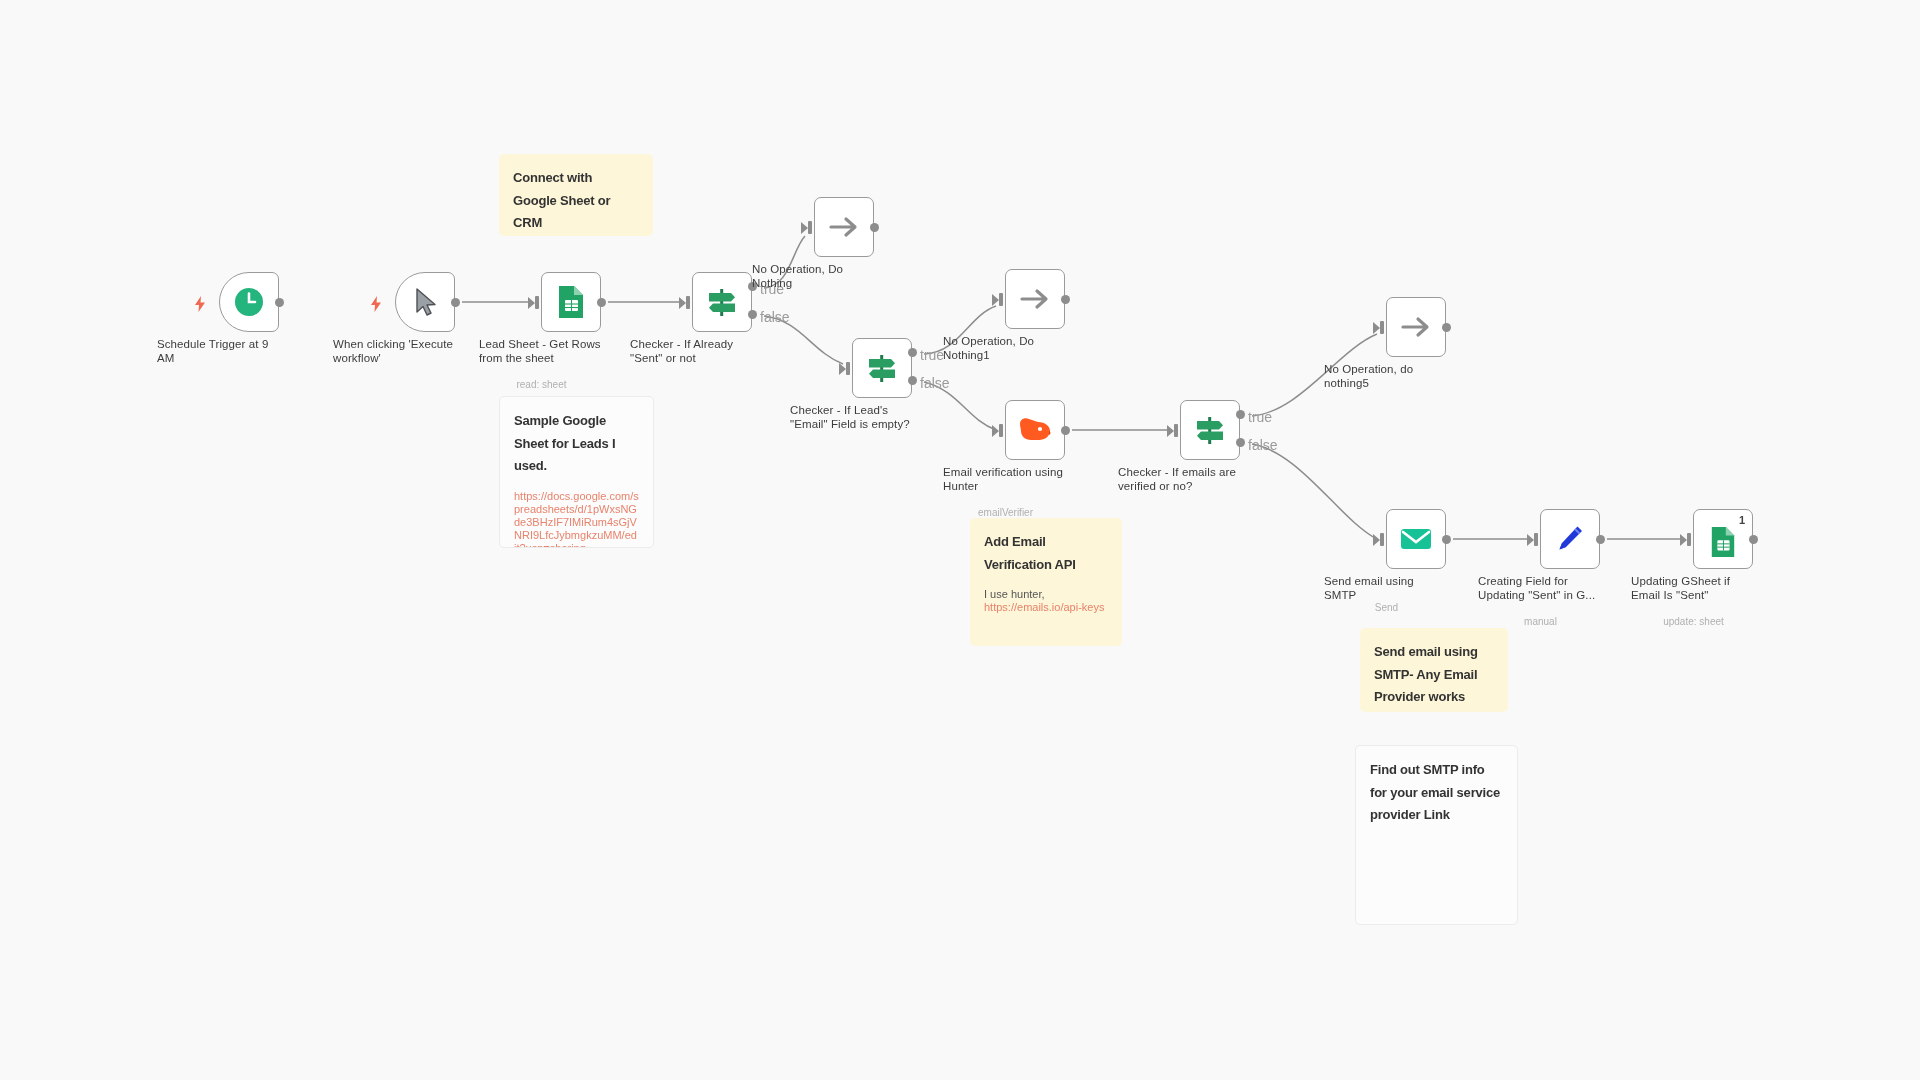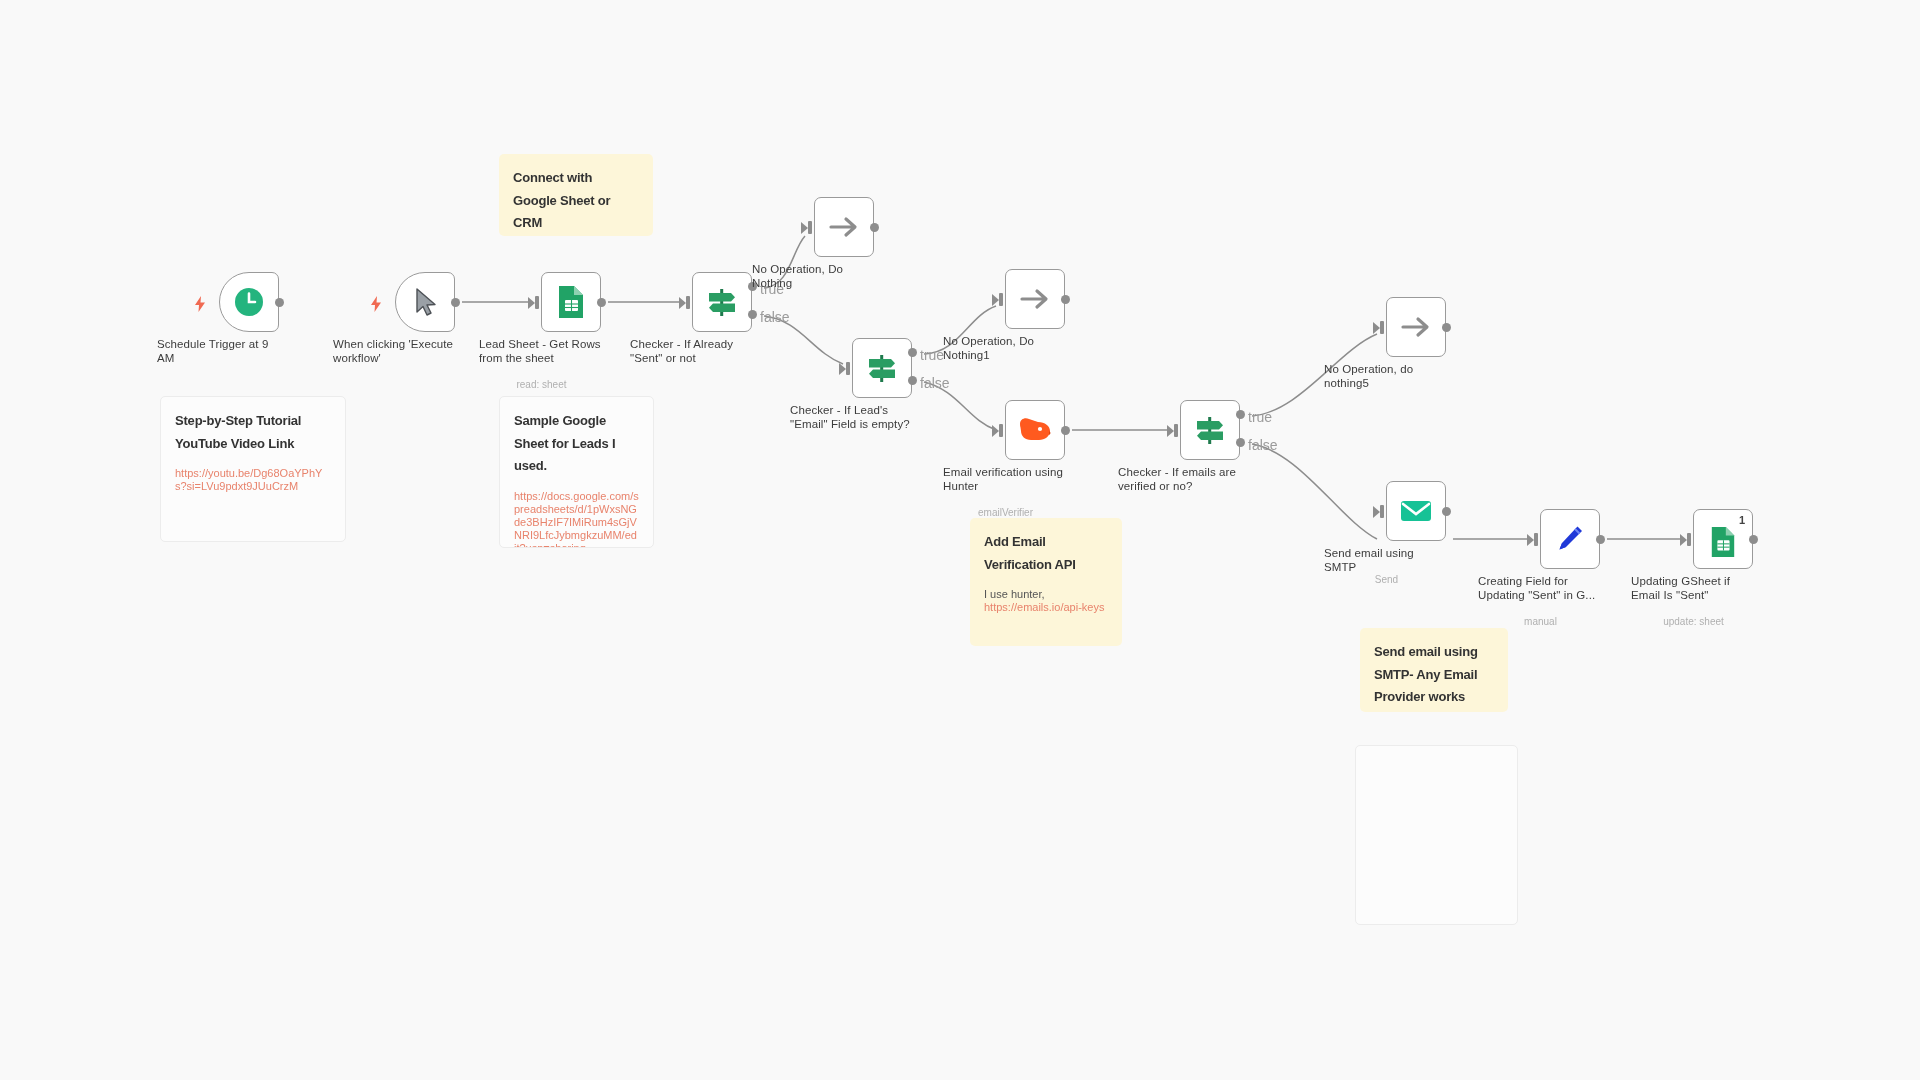--- a/index.html
+++ b/index.html
@@ -274,21 +274,21 @@
     <div class="port-in" style="left:-6px; top:24px;"></div>
     <div class="node-box">
       <svg width="32" height="24" viewBox="0 0 32 24">
         <path d="M3,12 H26 M18,4 L27,12 L18,20" stroke="#8d8d8d" stroke-width="3.2" fill="none" stroke-linecap="round" stroke-linejoin="round"></path>
       </svg>
     </div>
     <div class="port-out" style="left:56px; top:26px;"></div>
     <div class="node-label">No Operation, do nothing5</div>
   </div>
 
-  <div class="node" style="left:1386px; top:481px;">
+  <div class="node" style="left:1386px; top:509px;">
     <div class="port-in" style="left:-6px; top:24px;"></div>
     <div class="node-box">
       <svg width="32" height="24" viewBox="0 0 32 24">
         <rect x="1" y="2" width="30" height="20" rx="3" fill="#16c296"></rect>
         <path d="M3,5 L16,15 L29,5" stroke="#fff" stroke-width="2.6" fill="none" stroke-linecap="round"></path>
       </svg>
     </div>
     <div class="port-out" style="left:56px; top:26px;"></div>
     <div class="node-label">Send email using SMTP</div>
     <div class="node-sub one">Send</div>
@@ -325,26 +325,20 @@
     </div>
     <div class="port-out" style="left:56px; top:26px;"></div>
     <div class="node-label">Updating GSheet if Email Is "Sent"</div>
     <div class="node-sub two">update: sheet</div>
   </div>
 
   <div class="sticky yellow" style="left:499px; top:154px; width:154px; height:82px;">
     <h3>Connect with Google Sheet or CRM</h3>
   </div>
 
-  <div class="sticky white" style="left:160px; top:396px; width:186px; height:146px;">
-    <h3>Step-by-Step Tutorial YouTube Video Link</h3>
-    <div class="body">
-      <span class="link">https://youtu.be/Dg68OaYPhYs?si=LVu9pdxt9JUuCrzM</span>
-    </div>
-  </div>
 
   <div class="sticky white" style="left:499px; top:396px; width:155px; height:152px;">
     <h3>Sample Google Sheet for Leads I used.</h3>
     <div class="body">
       <span class="link">https://docs.google.com/spreadsheets/d/1pWxsNGde3BHzIF7IMiRum4sGjVNRI9LfcJybmgkzuMM/edit?usp=sharing</span>
     </div>
   </div>
 
   <div class="sticky yellow" style="left:970px; top:518px; width:152px; height:128px;">
     <h3>Add Email Verification API</h3>
@@ -352,15 +346,16 @@
       <span>I use hunter,</span>
       <span class="link">https://emails.io/api-keys</span>
     </div>
   </div>
 
   <div class="sticky yellow" style="left:1360px; top:628px; width:148px; height:84px;">
     <h3>Send email using SMTP- Any Email Provider works</h3>
   </div>
 
   <div class="sticky white" style="left:1355px; top:745px; width:163px; height:180px;">
+    <h3>Find out SMTP info for your email service provider Link</h3>
   </div>
 
 </div>
 
 </body></html>

